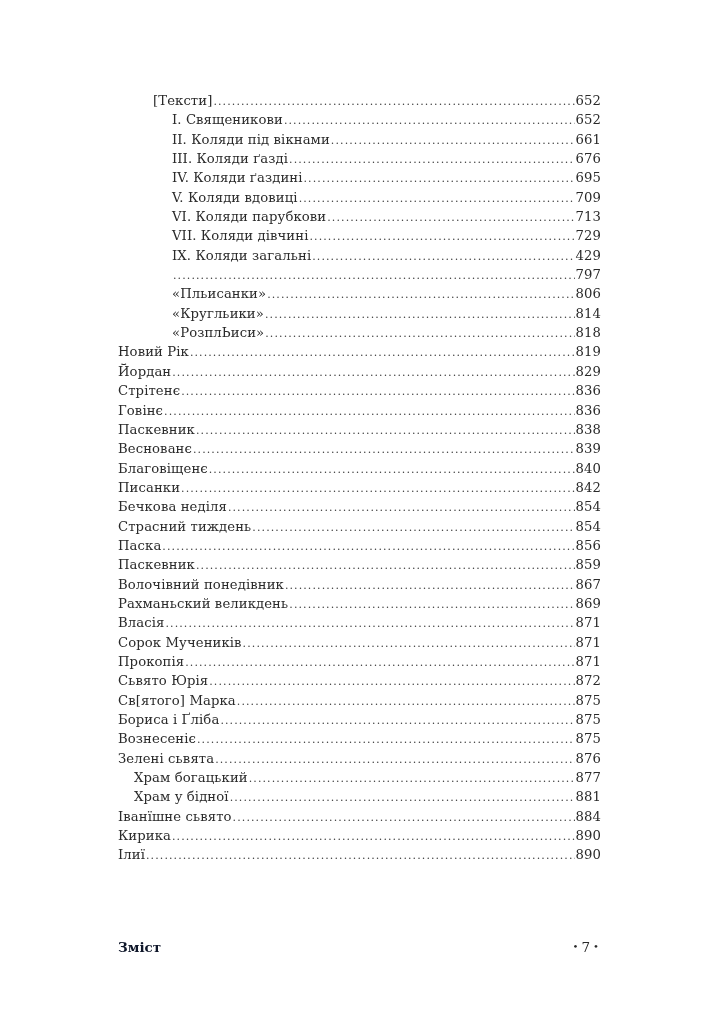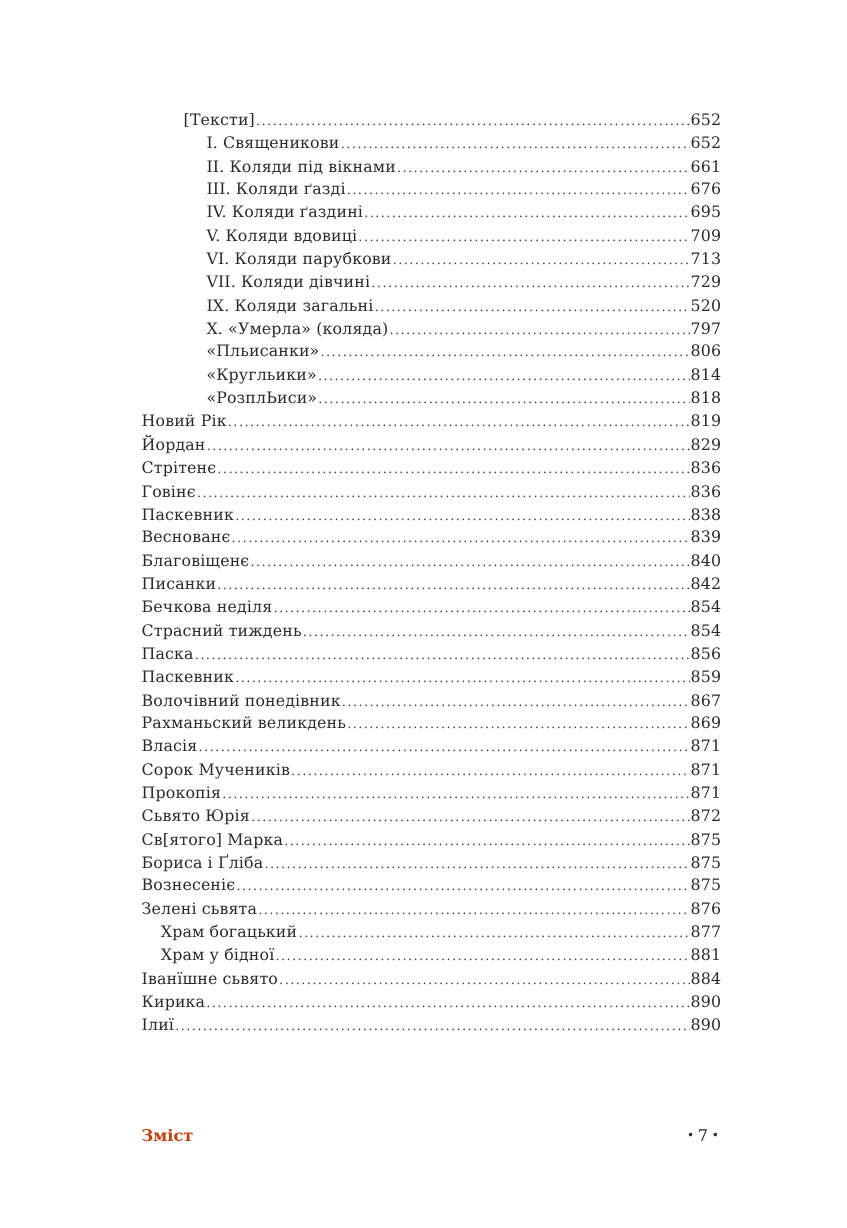--- a/index.html
+++ b/index.html
@@ -51,21 +51,21 @@
     .toc-page {
       flex: 0 0 auto;
       text-align: right;
     }
     .footer-left {
       position: absolute;
       left: 118px;
       top: 939px;
       font-size: 13.5px;
       font-weight: bold;
-      color: #c2410c;
+      color: #0f172a;
     }
     .footer-right {
       position: absolute;
       left: 560px;
       width: 42px;
       top: 939px;
       font-size: 13.5px;
       text-align: right;
       color: #2a2a2a;
     }
@@ -115,24 +115,23 @@
       <span class="toc-page">713</span>
     </div>
     <div class="toc-row lvl3">
       <span class="toc-title">VII. Коляди дівчині</span>
       <span class="toc-leader"></span>
       <span class="toc-page">729</span>
     </div>
     <div class="toc-row lvl3">
       <span class="toc-title">IX. Коляди загальні</span>
       <span class="toc-leader"></span>
-      <span class="toc-page">520</span>
-    </div>
-    <div class="toc-row lvl3">
-      <span class="toc-title">X. «Умерла» (коляда)</span>
+      <span class="toc-page">429</span>
+    </div>
+    <div class="toc-row lvl3">
       <span class="toc-leader"></span>
       <span class="toc-page">797</span>
     </div>
     <div class="toc-row lvl3">
       <span class="toc-title">«Пльисанки»</span>
       <span class="toc-leader"></span>
       <span class="toc-page">806</span>
     </div>
     <div class="toc-row lvl3">
       <span class="toc-title">«Кругльики»</span>

